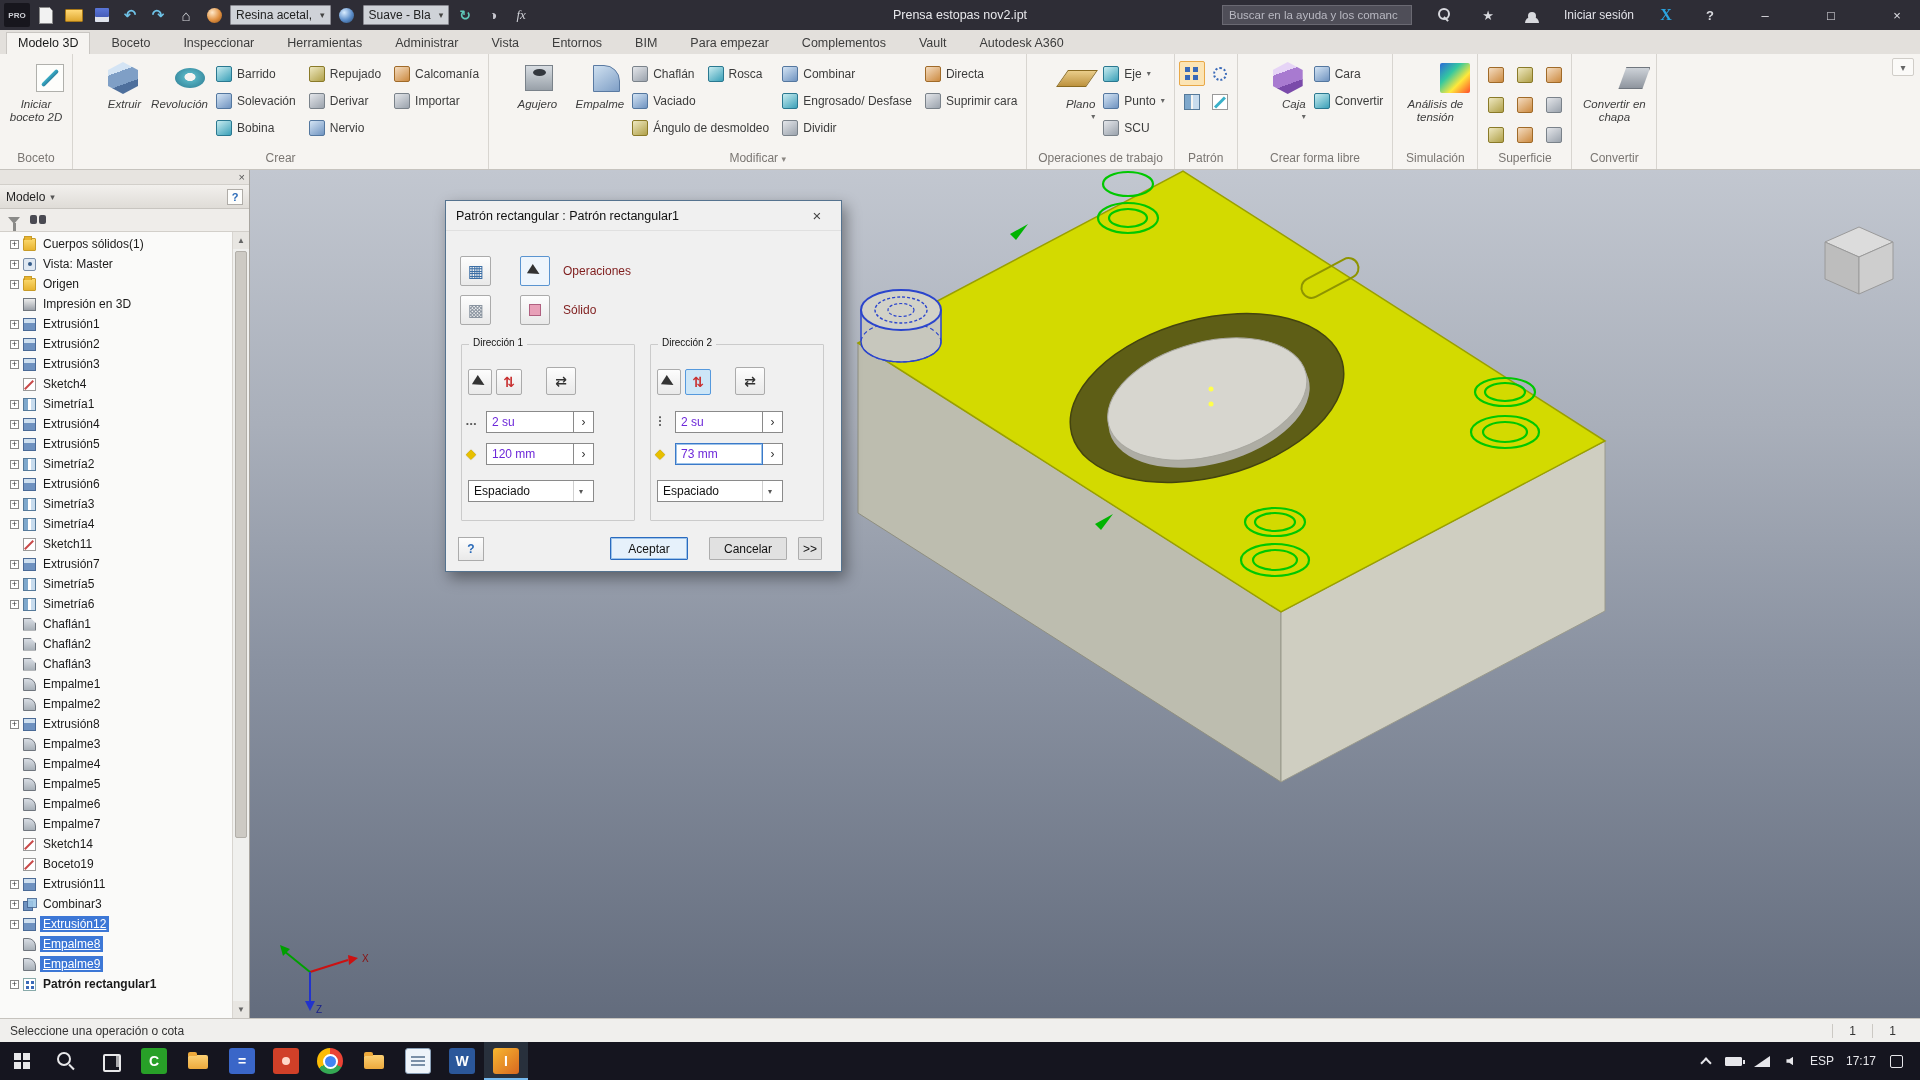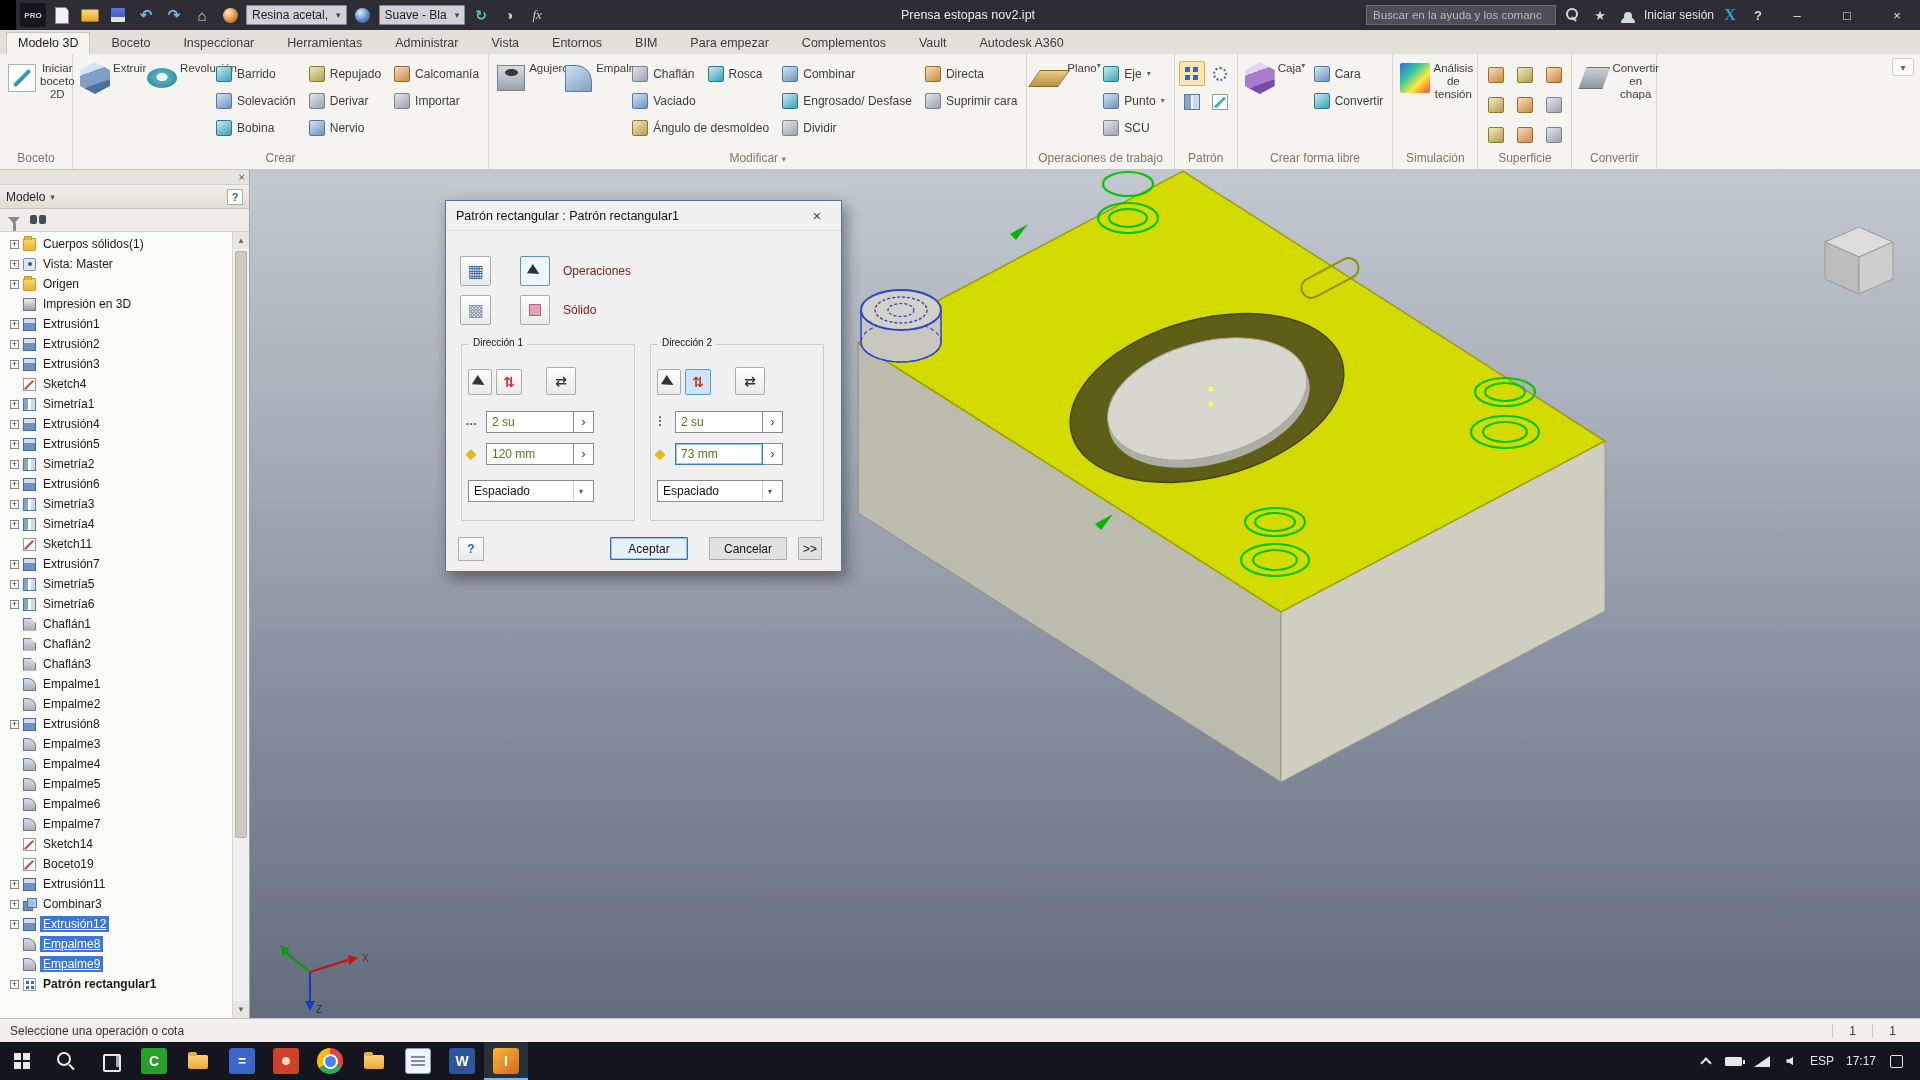--- a/index.html
+++ b/index.html
@@ -2,42 +2,42 @@
 <html><head>
 <meta charset="utf-8">
 <style>
   *{margin:0;padding:0;box-sizing:border-box;}
   html,body{width:1920px;height:1080px;overflow:hidden;background:#000;
     font-family:"Liberation Sans","DejaVu Sans",sans-serif;}
   .app{width:1920px;height:1080px;display:flex;flex-direction:column;position:relative;}
 
   
   .titlebar{height:30px;background:#2e2d36;display:flex;align-items:center;gap:4px;
-    color:#d8d9de;font-size:12px;position:relative;padding-left:4px;flex:none;margin-left:16px;}
+    color:#d8d9de;font-size:12px;position:relative;padding-left:4px;flex:none;}
   .pro-logo{width:26px;height:24px;background:#17161d;color:#cfd0d6;font-size:8px;font-weight:bold;
     display:flex;align-items:center;justify-content:center;border-radius:2px;}
   .qa{width:24px;height:22px;display:flex;align-items:center;justify-content:center;color:#d8d9de;font-size:14px;position:relative;}
   .qa-new::before{content:"";width:12px;height:15px;background:#f2f2f2;border:1px solid #888;
     clip-path:polygon(0 0,70% 0,100% 28%,100% 100%,0 100%);}
   .qa-open::before{content:"";width:16px;height:11px;background:linear-gradient(#ffd978,#e0a830);border:1px solid #a87818;border-radius:1px;}
   .qa-save::before{content:"";width:14px;height:14px;background:linear-gradient(#5a76d8,#3a4ea8);border-radius:1px;
     box-shadow:inset 0 -5px 0 #dfe3ec;}
   .qa-undo,.qa-redo{color:#6fc3e8;font-size:15px;font-weight:bold;}
   .qa-home{font-size:15px;}
   .qa-sph1::before{content:"";width:15px;height:15px;border-radius:50%;background:radial-gradient(circle at 35% 30%,#ffe8c8,#e09040 55%,#905018);}
   .qa-sph2::before{content:"";width:15px;height:15px;border-radius:50%;background:radial-gradient(circle at 35% 30%,#d8ecff,#5a8cc8 55%,#28486f);}
   .qa-update{color:#5fc8b8;font-size:14px;font-weight:bold;}
   .qa-adjust{color:#c8c8d0;}
   .qa-fx{font-style:italic;font-family:"Liberation Serif",serif;font-size:13px;color:#cfd0d6;}
   .tb-select{height:20px;background:#cfd2d8;border:1px solid #8a8a92;color:#222;font-size:12px;
     display:flex;align-items:center;padding:0 5px;gap:8px;border-radius:1px;}
   .tb-select .arr{color:#444;font-size:9px;}
   .doc-title{position:absolute;left:50%;top:0;transform:translateX(-50%);height:30px;display:flex;align-items:center;
     color:#e8e8ec;font-size:12.5px;}
-  .tb-right{margin-left:auto;display:flex;align-items:center;gap:4px;height:30px;}
+  .tb-right{margin-left:auto;display:flex;align-items:center;gap:20px;height:30px;}
   .search-box{width:190px;height:20px;background:#4f4e58;border:1px solid #6a6972;color:#d6d6dc;
     font-size:11.5px;padding:0 6px;font-family:"Liberation Sans",sans-serif;}
   .search-box::placeholder{color:#b9b9c2;}
   .qa-mag::before{content:"";width:8px;height:8px;border:2px solid #d8d9de;border-radius:50%;margin:-3px -3px 0 0;}
   .qa-mag::after{content:"";width:6px;height:2px;background:#d8d9de;transform:rotate(45deg);margin:8px 0 0 -4px;}
   .qa-star{color:#d8d9de;font-size:13px;}
   .qa-user::before{content:"";width:8px;height:8px;border-radius:50%;background:#d8d9de;margin-bottom:-1px;}
   .qa-user::after{content:"";width:14px;height:6px;border-radius:7px 7px 0 0;background:#d8d9de;position:absolute;bottom:3px;}
   .signin{color:#e2e2e8;font-size:12px;white-space:nowrap;}
   .x-logo{color:#2aa4e0;font-weight:bold;font-size:16px;font-family:"Liberation Serif",serif;}
@@ -48,21 +48,21 @@
   .tabrow{height:24px;background:#e3e0dc;display:flex;align-items:flex-end;padding-left:6px;gap:9px;flex:none;}
   .rtab{padding:3px 11px 4px;font-size:12.5px;color:#3c3c3c;white-space:nowrap;border:1px solid transparent;border-bottom:none;}
   .rtab.active{background:#f6f4f1;border-color:#c9c6c2;color:#1a1a1a;}
 
   
   .ribbon{height:116px;background:#f6f4f1;display:flex;border-bottom:1px solid #c6c3be;flex:none;position:relative;}
   .panel{display:flex;flex-direction:column;border-right:1px solid #d8d5d0;flex:none;}
   .pbody{height:96px;display:flex;align-items:flex-start;padding:3px 4px 0;gap:3px;}
   .plabel{height:19px;font-size:12px;color:#7a7672;text-align:center;line-height:17px;white-space:nowrap;padding:0 6px;}
   .plabel .arr{font-size:9px;color:#8a8682;}
-  .bigbtn{width:64px;height:92px;display:flex;flex-direction:row;align-items:flex-start;padding-top:3px;border-radius:2px;}
+  .bigbtn{width:64px;height:92px;display:flex;flex-direction:column;align-items:flex-end;padding-top:3px;border-radius:2px;font-style:italic;}
   .bigbtn .blabel{font-size:11.5px;color:#3c3c3c;text-align:center;line-height:13px;margin-top:2px;}
   .bigbtn .arr{font-size:8px;color:#666;margin-top:1px;}
   .ib{width:36px;height:36px;display:flex;align-items:center;justify-content:center;flex:none;}
   .ib-sketch{width:28px;height:28px;background:#fdfdfb;border:1px solid #b0b0ac;position:relative;}
   .ib-sketch::after{content:"";position:absolute;width:22px;height:4px;background:linear-gradient(#3ab0c8,#2a80a0);transform:rotate(-45deg);left:2px;top:11px;border-radius:2px;}
   .hex{clip-path:polygon(50% 0,100% 25%,100% 75%,50% 100%,0 75%,0 25%);}
   .ib-extrude{width:30px;height:32px;background:linear-gradient(160deg,#d4e4f4 0 32%,#7f9fc6 32% 65%,#4e6f9c 65%);}
   .ib-revolve{width:30px;height:20px;border-radius:50%;background:radial-gradient(ellipse at 50% 45%,#f6f4f1 0 24%,#54b0c0 28%,#2a7890);}
   .ib-hole{width:28px;height:26px;background:linear-gradient(#d8dde2,#98a0a8);border:1px solid #7a828a;position:relative;}
   .ib-hole::before{content:"";position:absolute;left:7px;top:3px;width:13px;height:7px;border-radius:50%;background:#33383e;}
@@ -167,21 +167,21 @@
     transform:rotate(32deg);margin-right:2px;}
   .flip-glyph{color:#c83030;font-weight:bold;font-size:14px;}
   .mid-glyph{color:#333;font-size:14px;font-weight:bold;}
   .solid-chip{width:12px;height:12px;background:#e8a0b8;border:1px solid #b06080;}
   .dgroup{position:absolute;width:174px;height:177px;border:1px solid #cbcbcb;border-radius:1px;}
   .dgroup .gtitle{position:absolute;top:-8px;left:7px;background:#f0f0f0;padding:0 4px;font-size:10px;color:#111;}
   .dots-row{color:#555;font-size:8px;letter-spacing:1px;}
   .dots-col{display:inline-block;transform:rotate(90deg);color:#555;font-size:8px;letter-spacing:1px;}
   .diamond{color:#e8c000;font-size:13px;text-shadow:0 0 1px #8a7000;}
   .dinput{position:absolute;height:22px;background:#fff;border:1px solid #8a8a8a;display:flex;align-items:center;
-    padding:0 5px;font-size:12px;color:#4d7c0f;}
+    padding:0 5px;font-size:12px;color:#6d28d9;}
   .dinput.focus{border:1px solid #3b79c8;box-shadow:0 0 0 1px #9cc3ea inset;}
   .dspin{position:absolute;width:20px;height:22px;background:#fff;border:1px solid #8a8a8a;border-left:none;
     display:flex;align-items:center;justify-content:center;color:#333;font-size:12px;}
   .dspin::before{content:"›";}
   .dselect{position:absolute;height:22px;background:#fff;border:1px solid #8a8a8a;display:flex;align-items:center;
     padding:0 5px;font-size:12px;color:#111;}
   .dselect .arrbox{margin-left:auto;width:15px;height:100%;display:flex;align-items:center;justify-content:center;
     border-left:1px solid #d0d0d0;color:#555;font-size:8px;}
   .dfoot-btn{position:absolute;height:23px;background:#e1e1e1;border:1px solid #adadad;border-radius:1px;
     display:flex;align-items:center;justify-content:center;font-size:12px;color:#111;}

